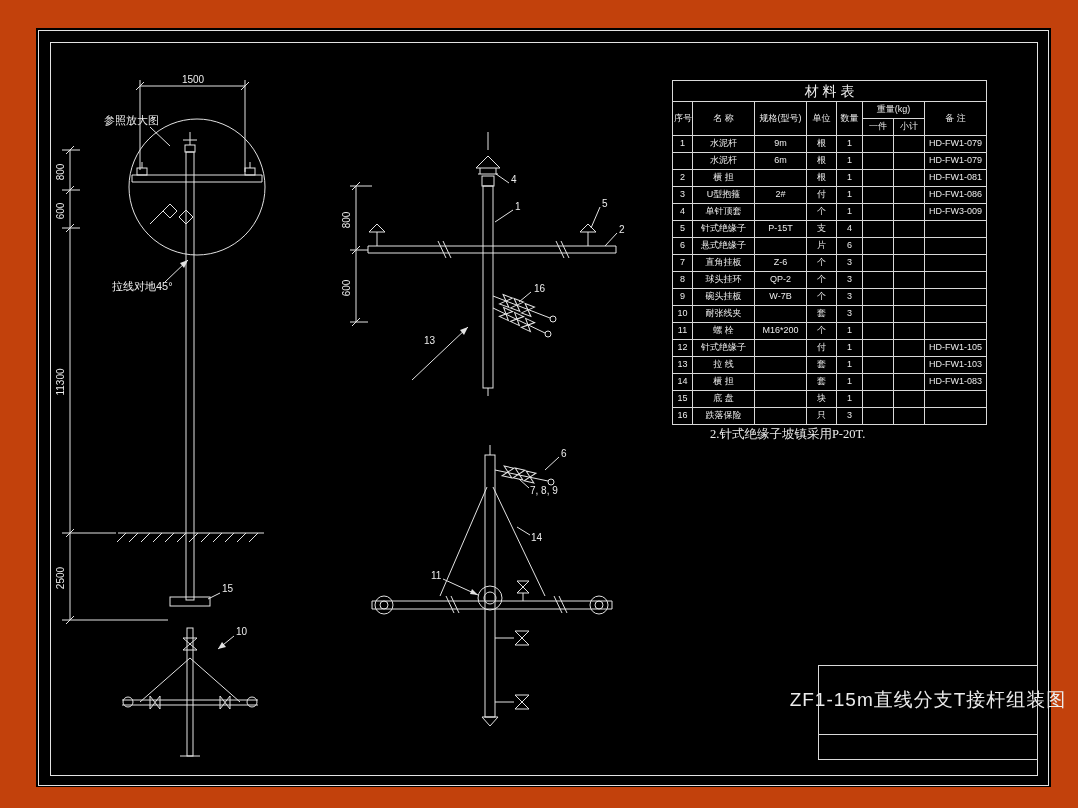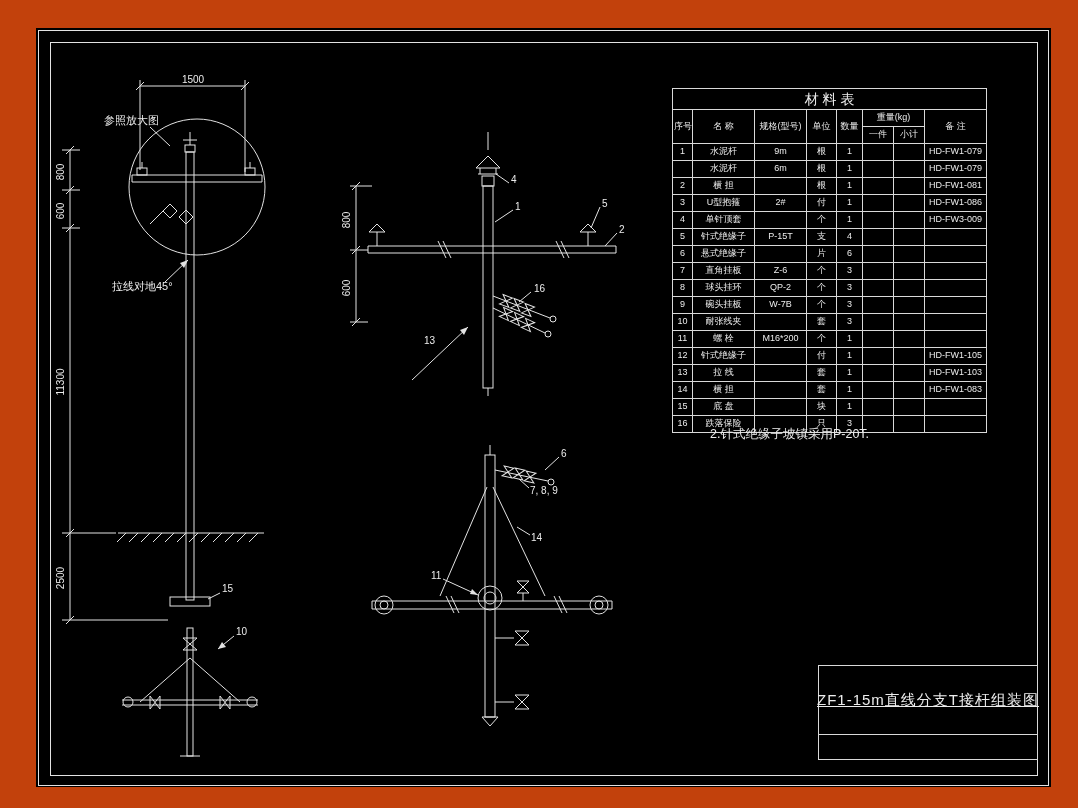--- a/index.html
+++ b/index.html
@@ -10,46 +10,46 @@
   }
   svg.drawing { position:absolute; left:0; top:0; }
   svg .s { stroke:#e3e3e3; stroke-width:1; fill:none; }
   svg .f { fill:#e3e3e3; stroke:none; }
   svg text { fill:#ececec; font-family:"Liberation Sans","DejaVu Sans",sans-serif; }
   .dimtext { font-size:10px; }
   .calltext { font-size:10px; }
   .notetext { font-size:11px; }
 
   table.materials {
-    position:absolute; left:672px; top:88px; width:314px;
+    position:absolute; left:672px; top:80px; width:314px;
     border-collapse:collapse; table-layout:fixed;
     color:#ececec; background:transparent;
   }
   table.materials th, table.materials td {
     border:1px solid #d9d9d9; padding:0 1px; text-align:center;
     font-weight:normal; font-size:9px; height:16px; line-height:1.05;
     overflow:hidden; white-space:nowrap;
   }
   table.materials .title-cell { font-size:14px; height:20px; }
 
   .notes {
     position:absolute; left:672px; top:424px; color:#ececec;
     font-size:12.5px; line-height:1.6; white-space:nowrap;
   }
-  .notes .line2 { padding-left:38px; }
+  .notes .line2 { padding-left:38px;font-family:Liberation Serif, serif; }
 
   .title-block {
     position:absolute; left:818px; top:665px; width:220px; height:95px;
     border:1px solid #d9d9d9; box-sizing:border-box; color:#ececec;
     background:transparent;
   }
   .tb-title {
     height:68px; border-bottom:1px solid #d9d9d9;
     display:flex; align-items:center; justify-content:center;
-    font-size:15px; letter-spacing:1px; white-space:nowrap;text-decoration:underline;
+    font-size:19px; letter-spacing:1px; white-space:nowrap;
   }
   .tb-row { display:flex; height:24px; }
   .tb-cell {
     display:flex; align-items:center; justify-content:center;
     font-size:11px; box-sizing:border-box; letter-spacing:1px;
   }
   .tb-no-label { width:44px; border-right:1px solid #d9d9d9; }
   .tb-no-value { width:128px; border-right:1px solid #d9d9d9; }
   .tb-rest { flex:1; }
 </style>

